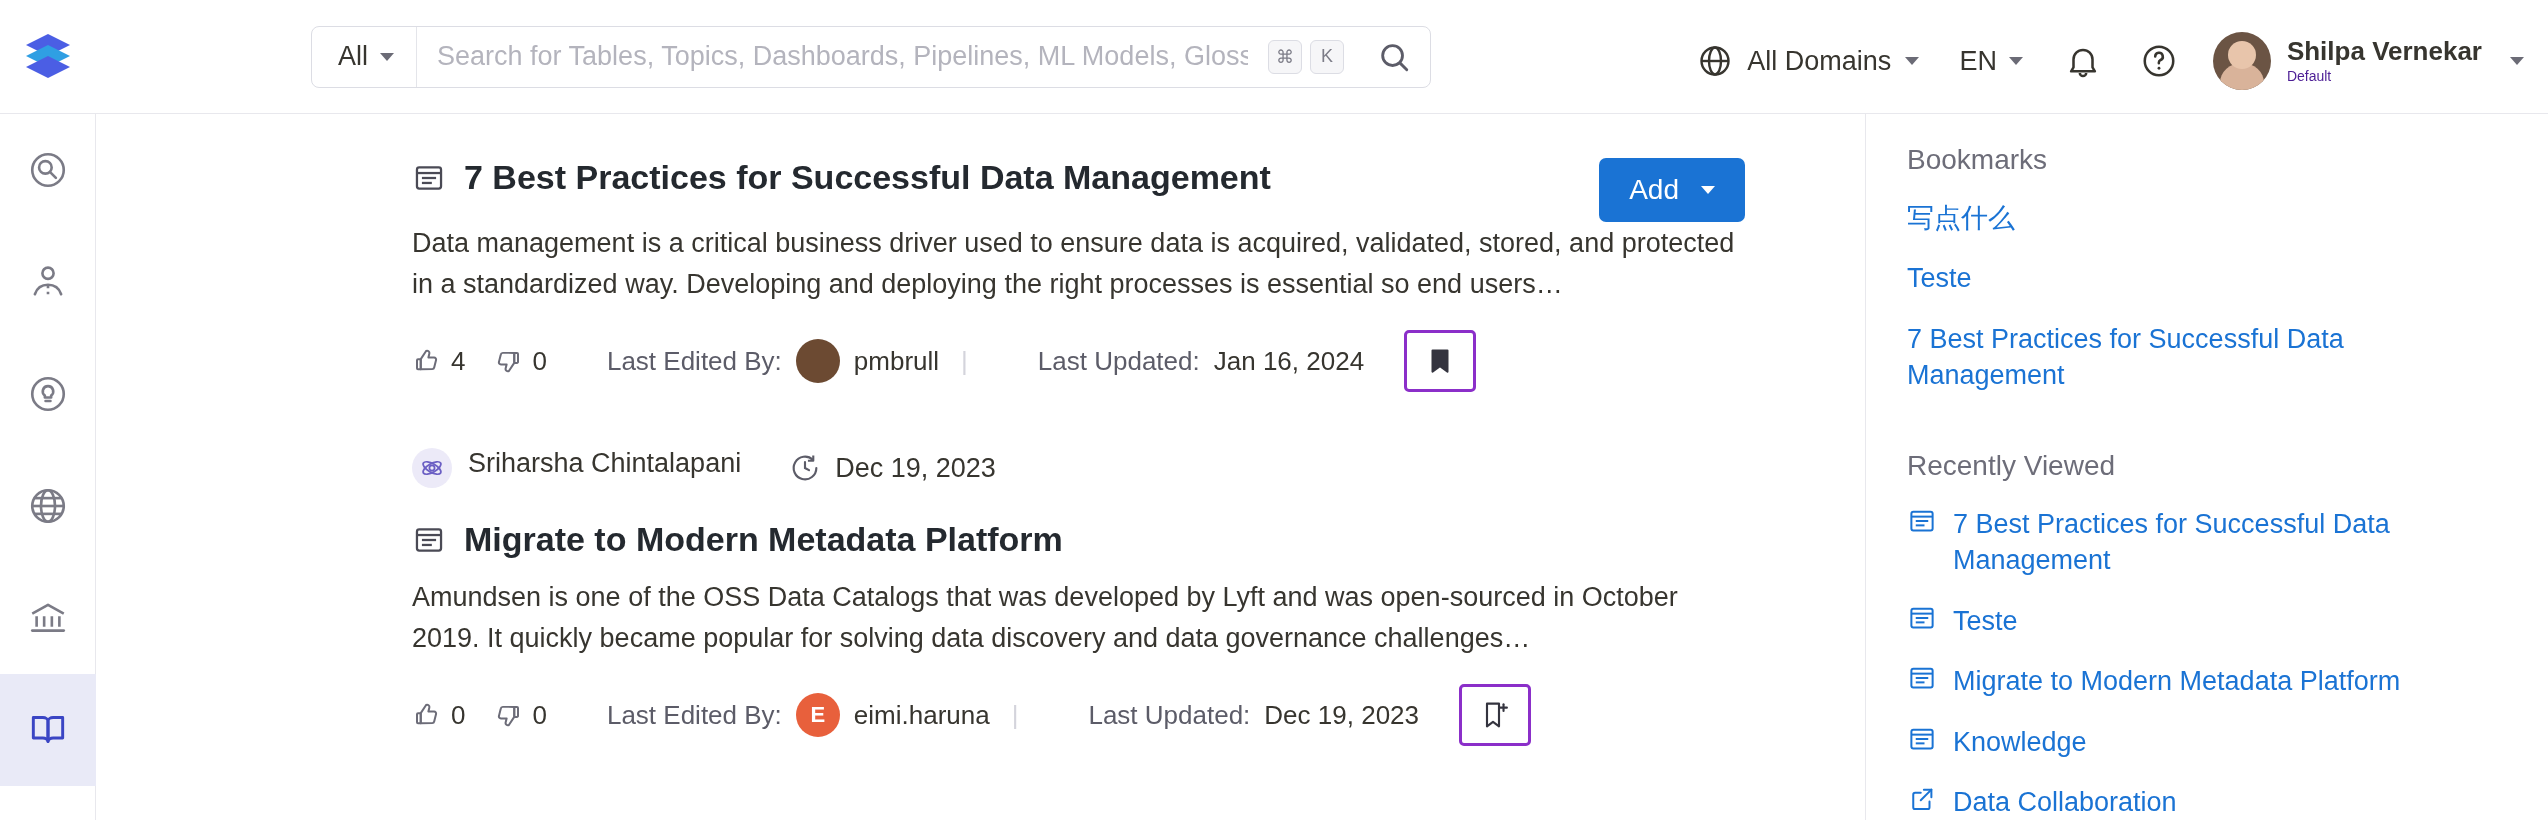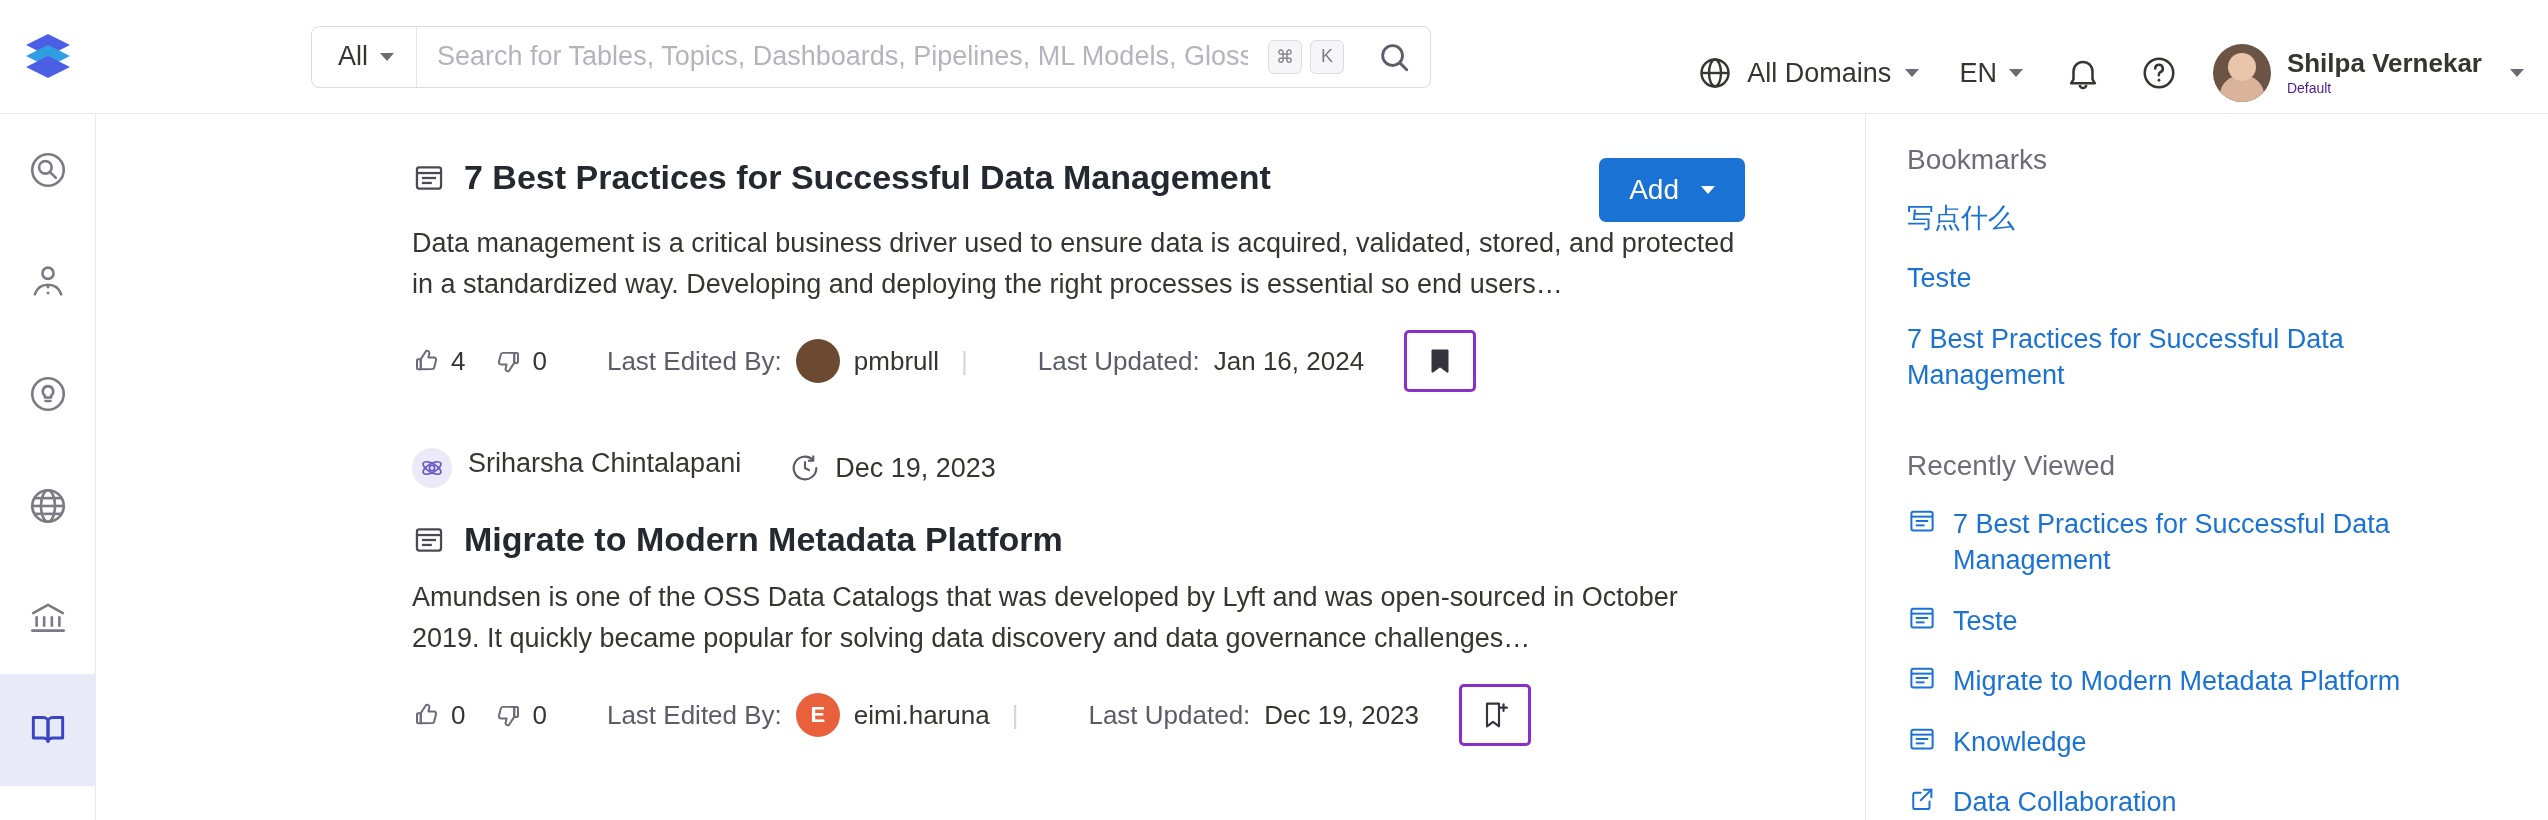--- a/index.html
+++ b/index.html
@@ -62,21 +62,21 @@
     font-size: 18px; display: flex; align-items: center; justify-content: center;
     padding: 0 6px;
   }
   .search-btn {
     width: 72px; height: 100%;
     display: flex; align-items: center; justify-content: center;
     cursor: pointer;
   }
 
   .topright {
-    position: absolute; right: 24px; top: 16px; height: 114px;
+    position: absolute; right: 24px; top: 4px; height: 114px;
     display: flex; align-items: center; gap: 0;
   }
   .domain-sel {
     display: flex; align-items: center; gap: 14px;
     font-size: 27px; color: #37352f; padding: 0 18px; cursor: pointer;
   }
   .lang-sel {
     display: flex; align-items: center; gap: 12px;
     font-size: 27px; color: #37352f; padding: 0 22px; cursor: pointer;
   }

